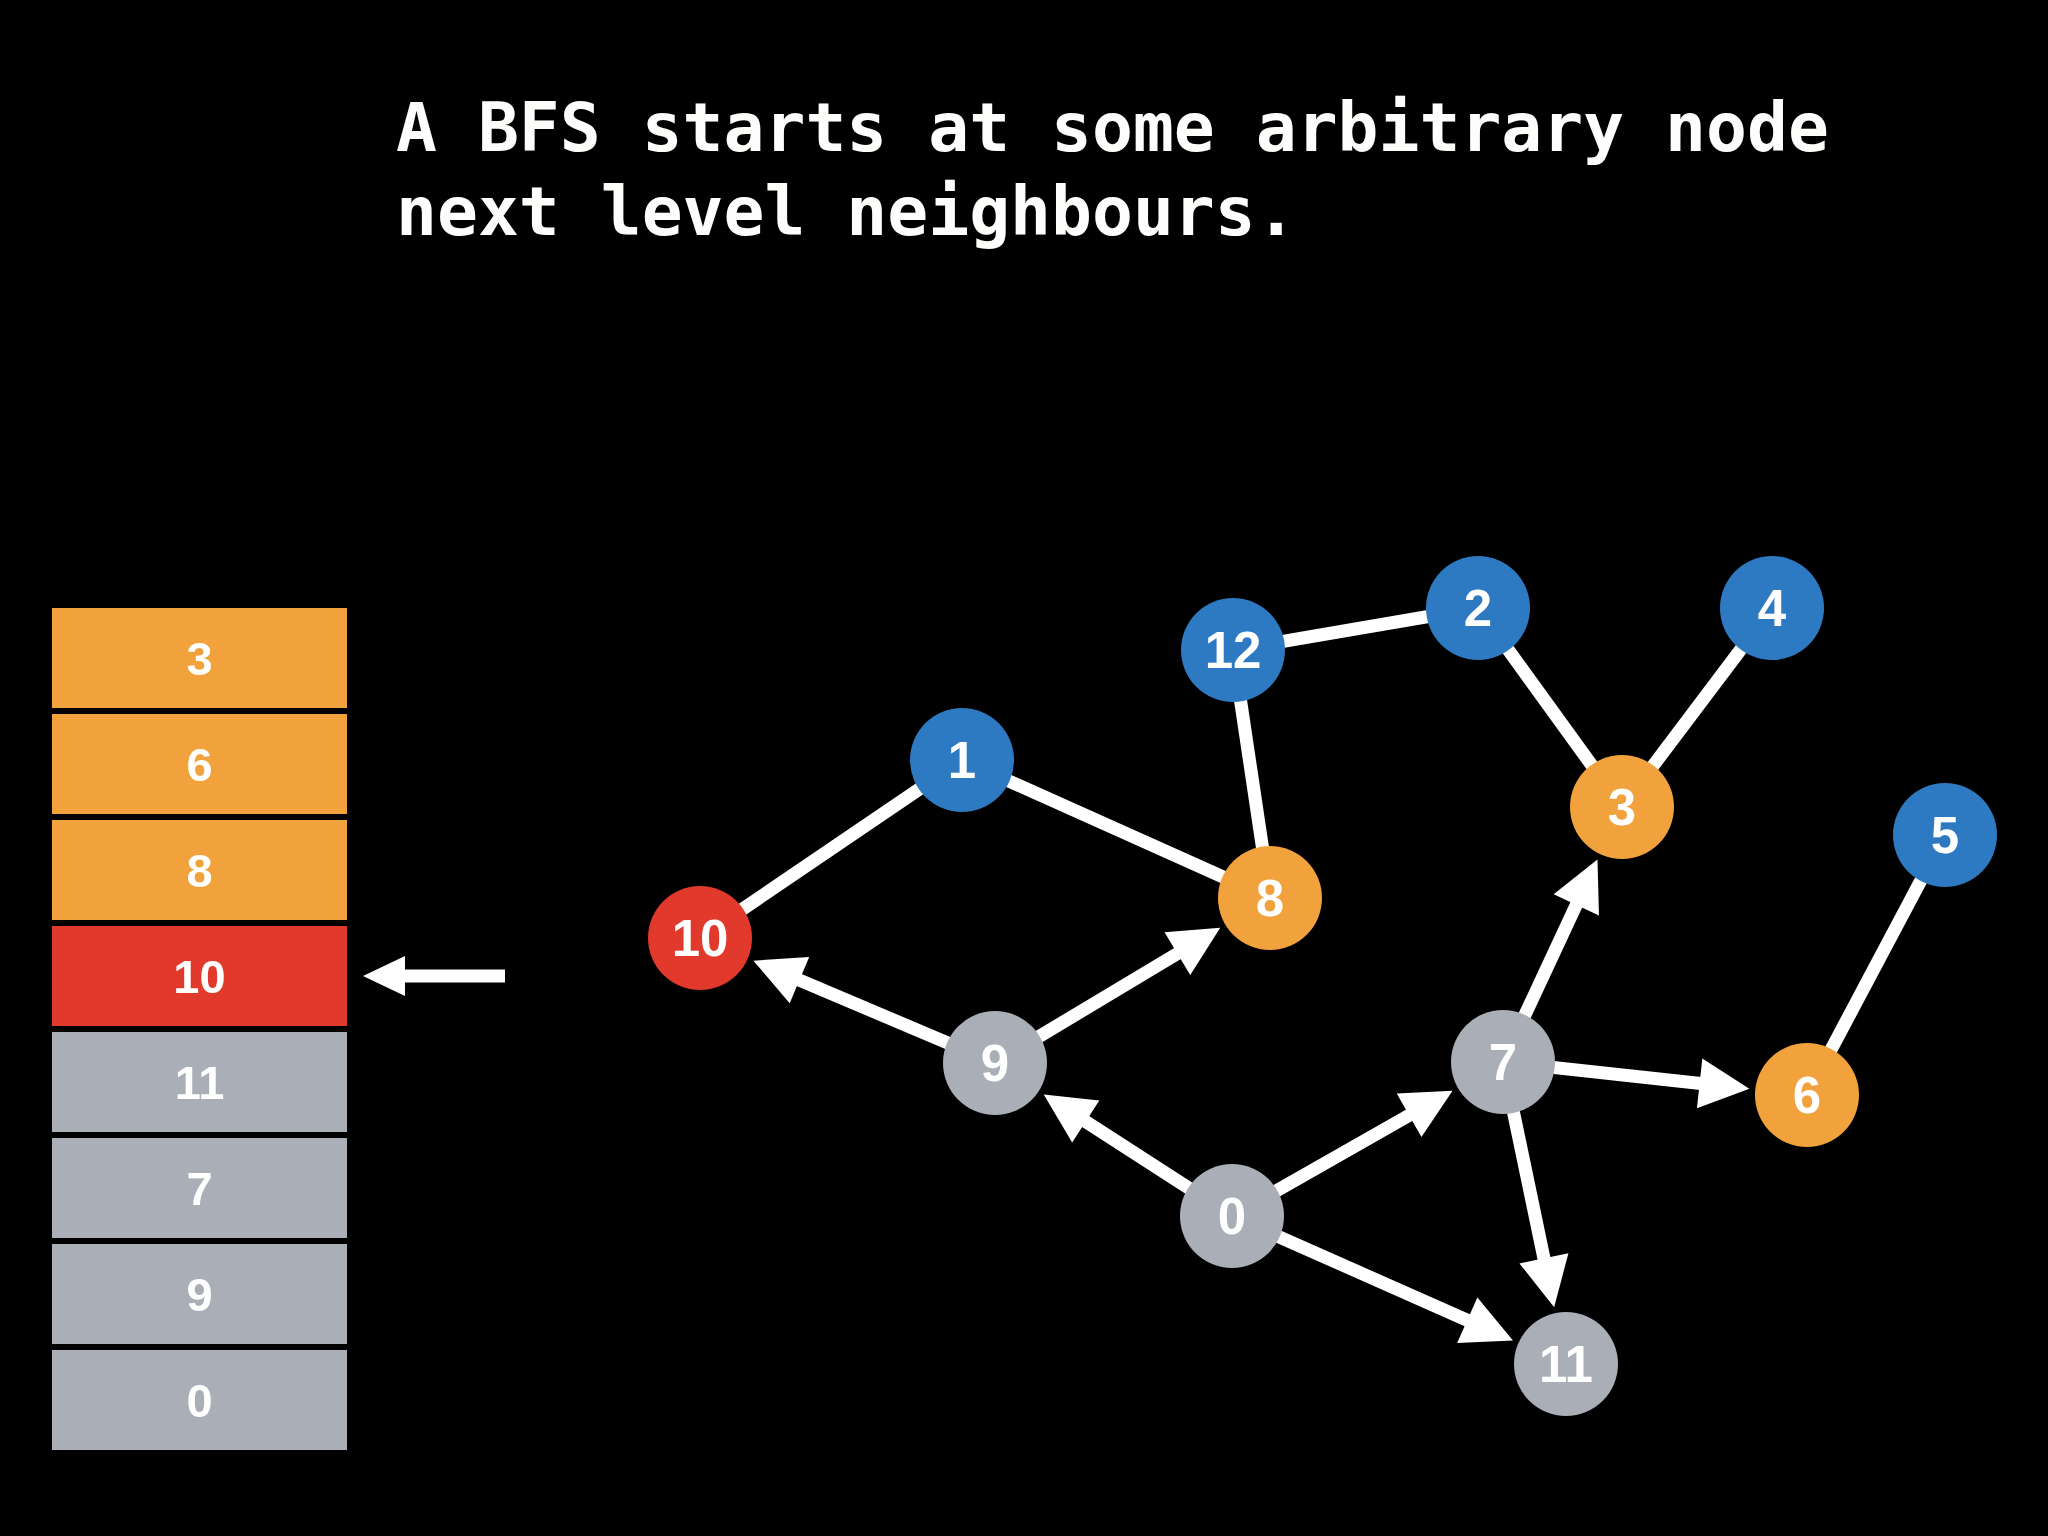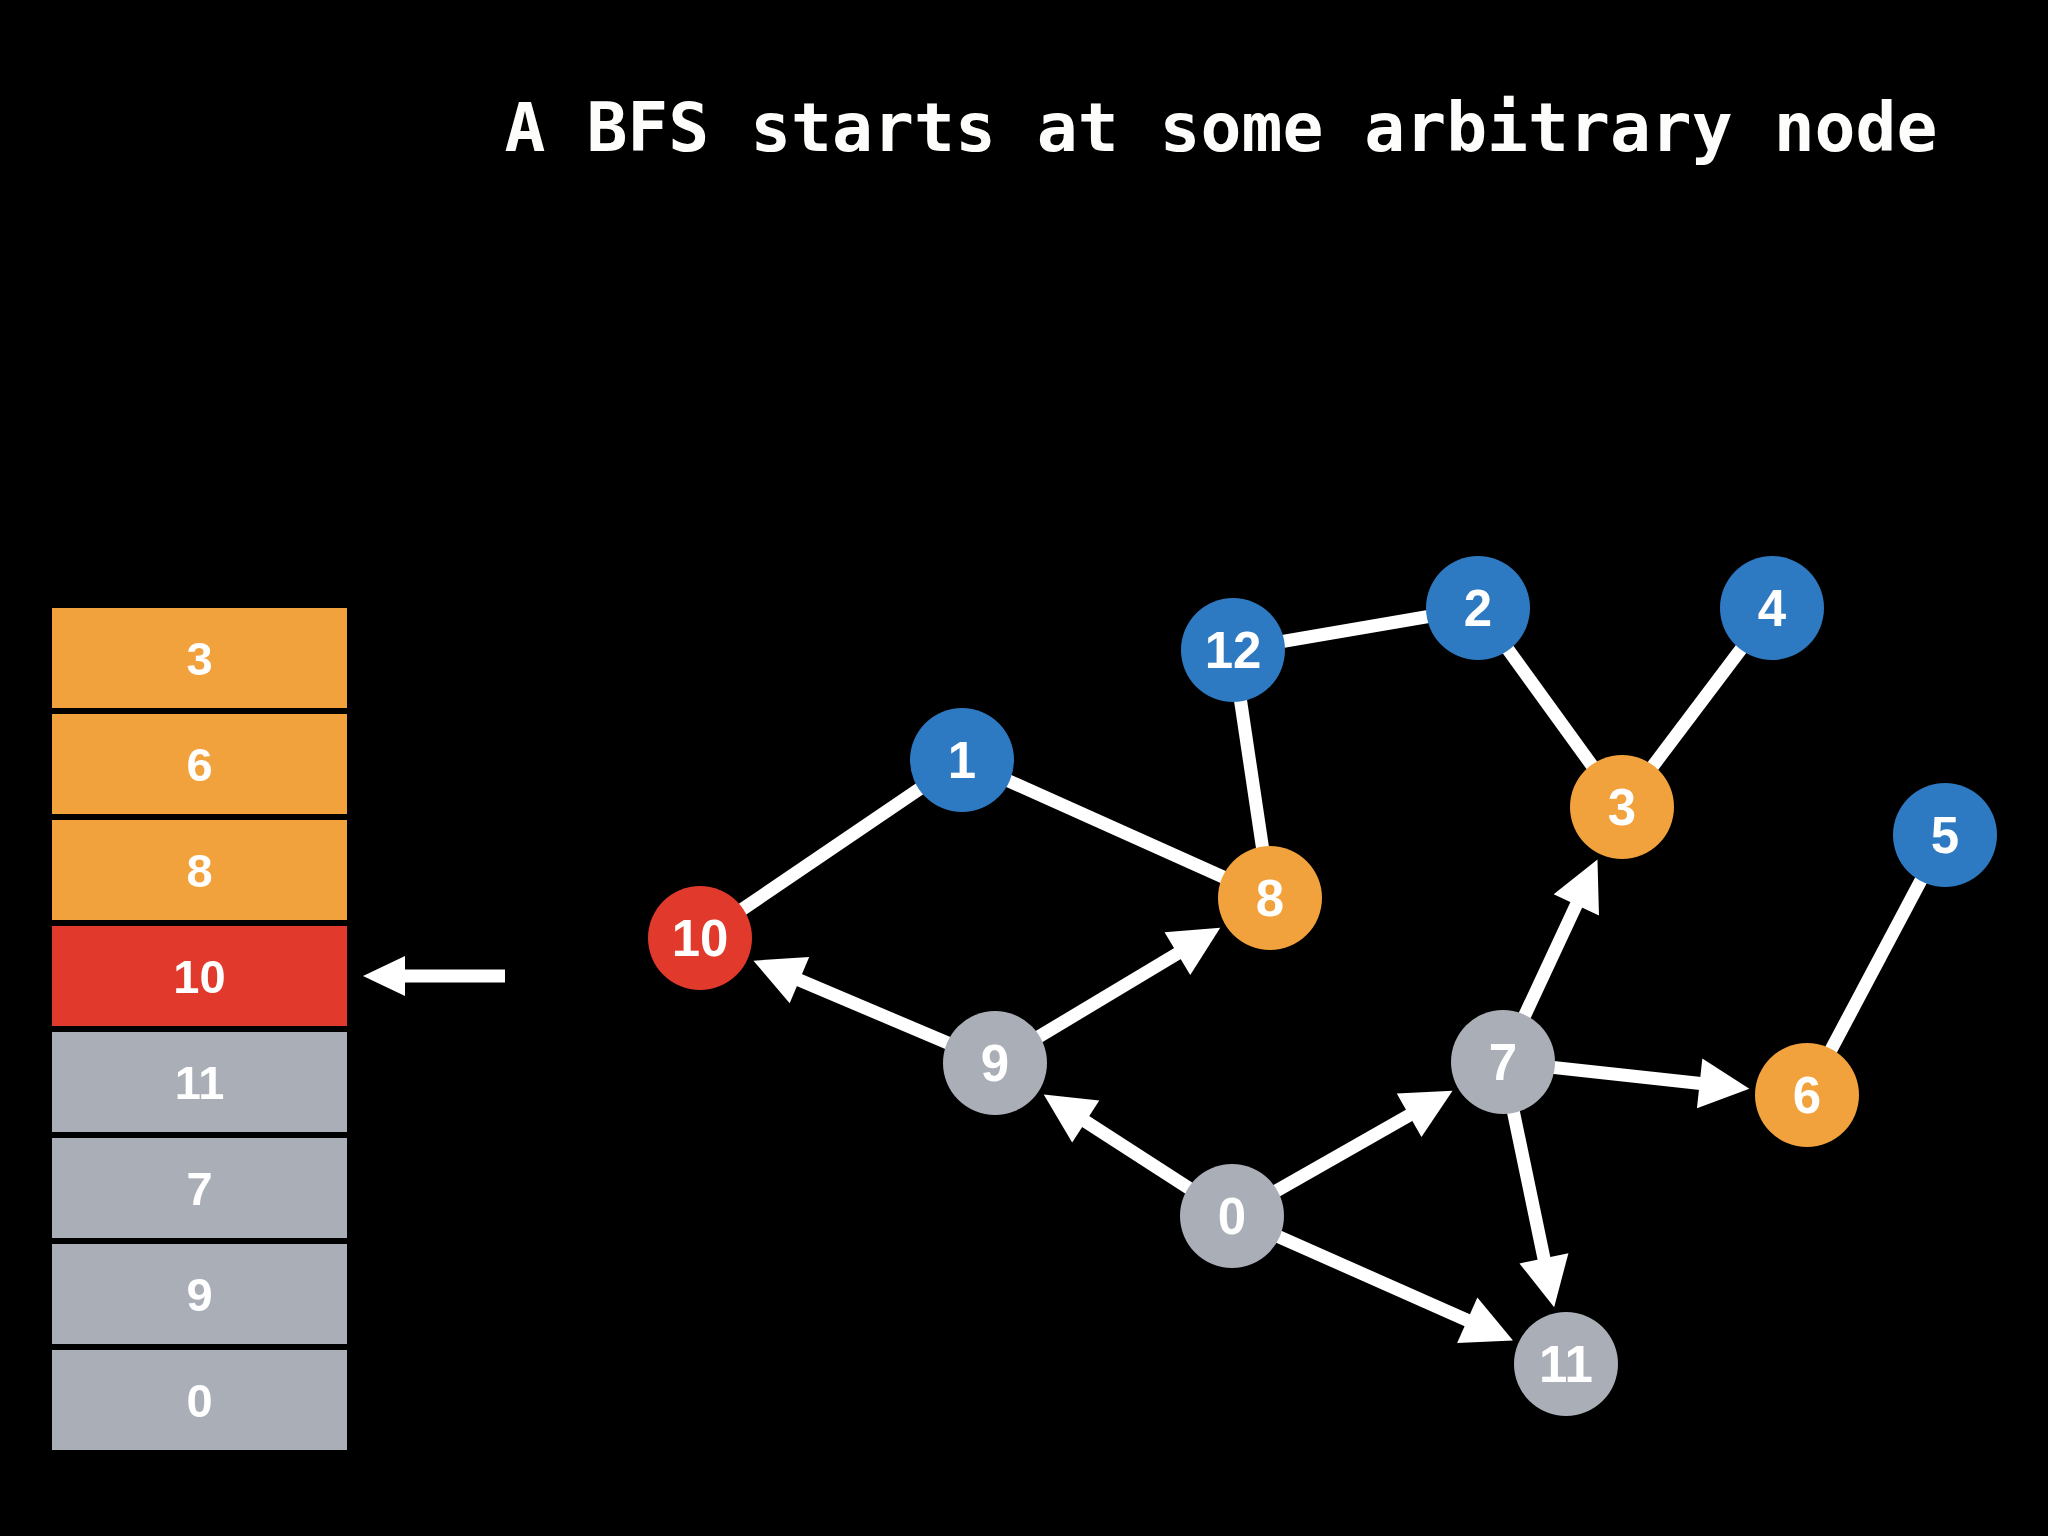--- a/index.html
+++ b/index.html
@@ -6,21 +6,20 @@
   body{
     width:2048px;height:1536px;
     background:#000000;
     overflow:hidden;
     position:relative;
     font-family:"Liberation Sans", sans-serif;
   }
   .title{
     position:absolute;
     top:86px;left:396px;width:1650px;
-    text-align:center;
     color:#fdfdfb;
     font-family:"DejaVu Sans Mono", monospace;
     font-weight:bold;
     font-size:68px;
     line-height:84px;
     white-space:nowrap;
   }
   .queue{
     position:absolute;
     left:52px;top:608px;width:295px;
@@ -37,20 +36,21 @@
   }
   #graph-svg{
     position:absolute;left:0;top:0;
   }
 </style>
 </head>
 <body>
 
 <div class="title">
   <div>A BFS starts at some arbitrary node</div>
+  <div>next level neighbours.</div>
 </div>
 
 <div class="queue">
     <div class="qbox" style="background: rgb(242, 162, 60);">3</div>
     <div class="qbox" style="background: rgb(242, 162, 60);">6</div>
     <div class="qbox" style="background: rgb(242, 162, 60);">8</div>
     <div class="qbox" style="background: rgb(225, 58, 44);">10</div>
     <div class="qbox" style="background: rgb(169, 174, 183);">11</div>
     <div class="qbox" style="background: rgb(169, 174, 183);">7</div>
     <div class="qbox" style="background: rgb(169, 174, 183);">9</div>

